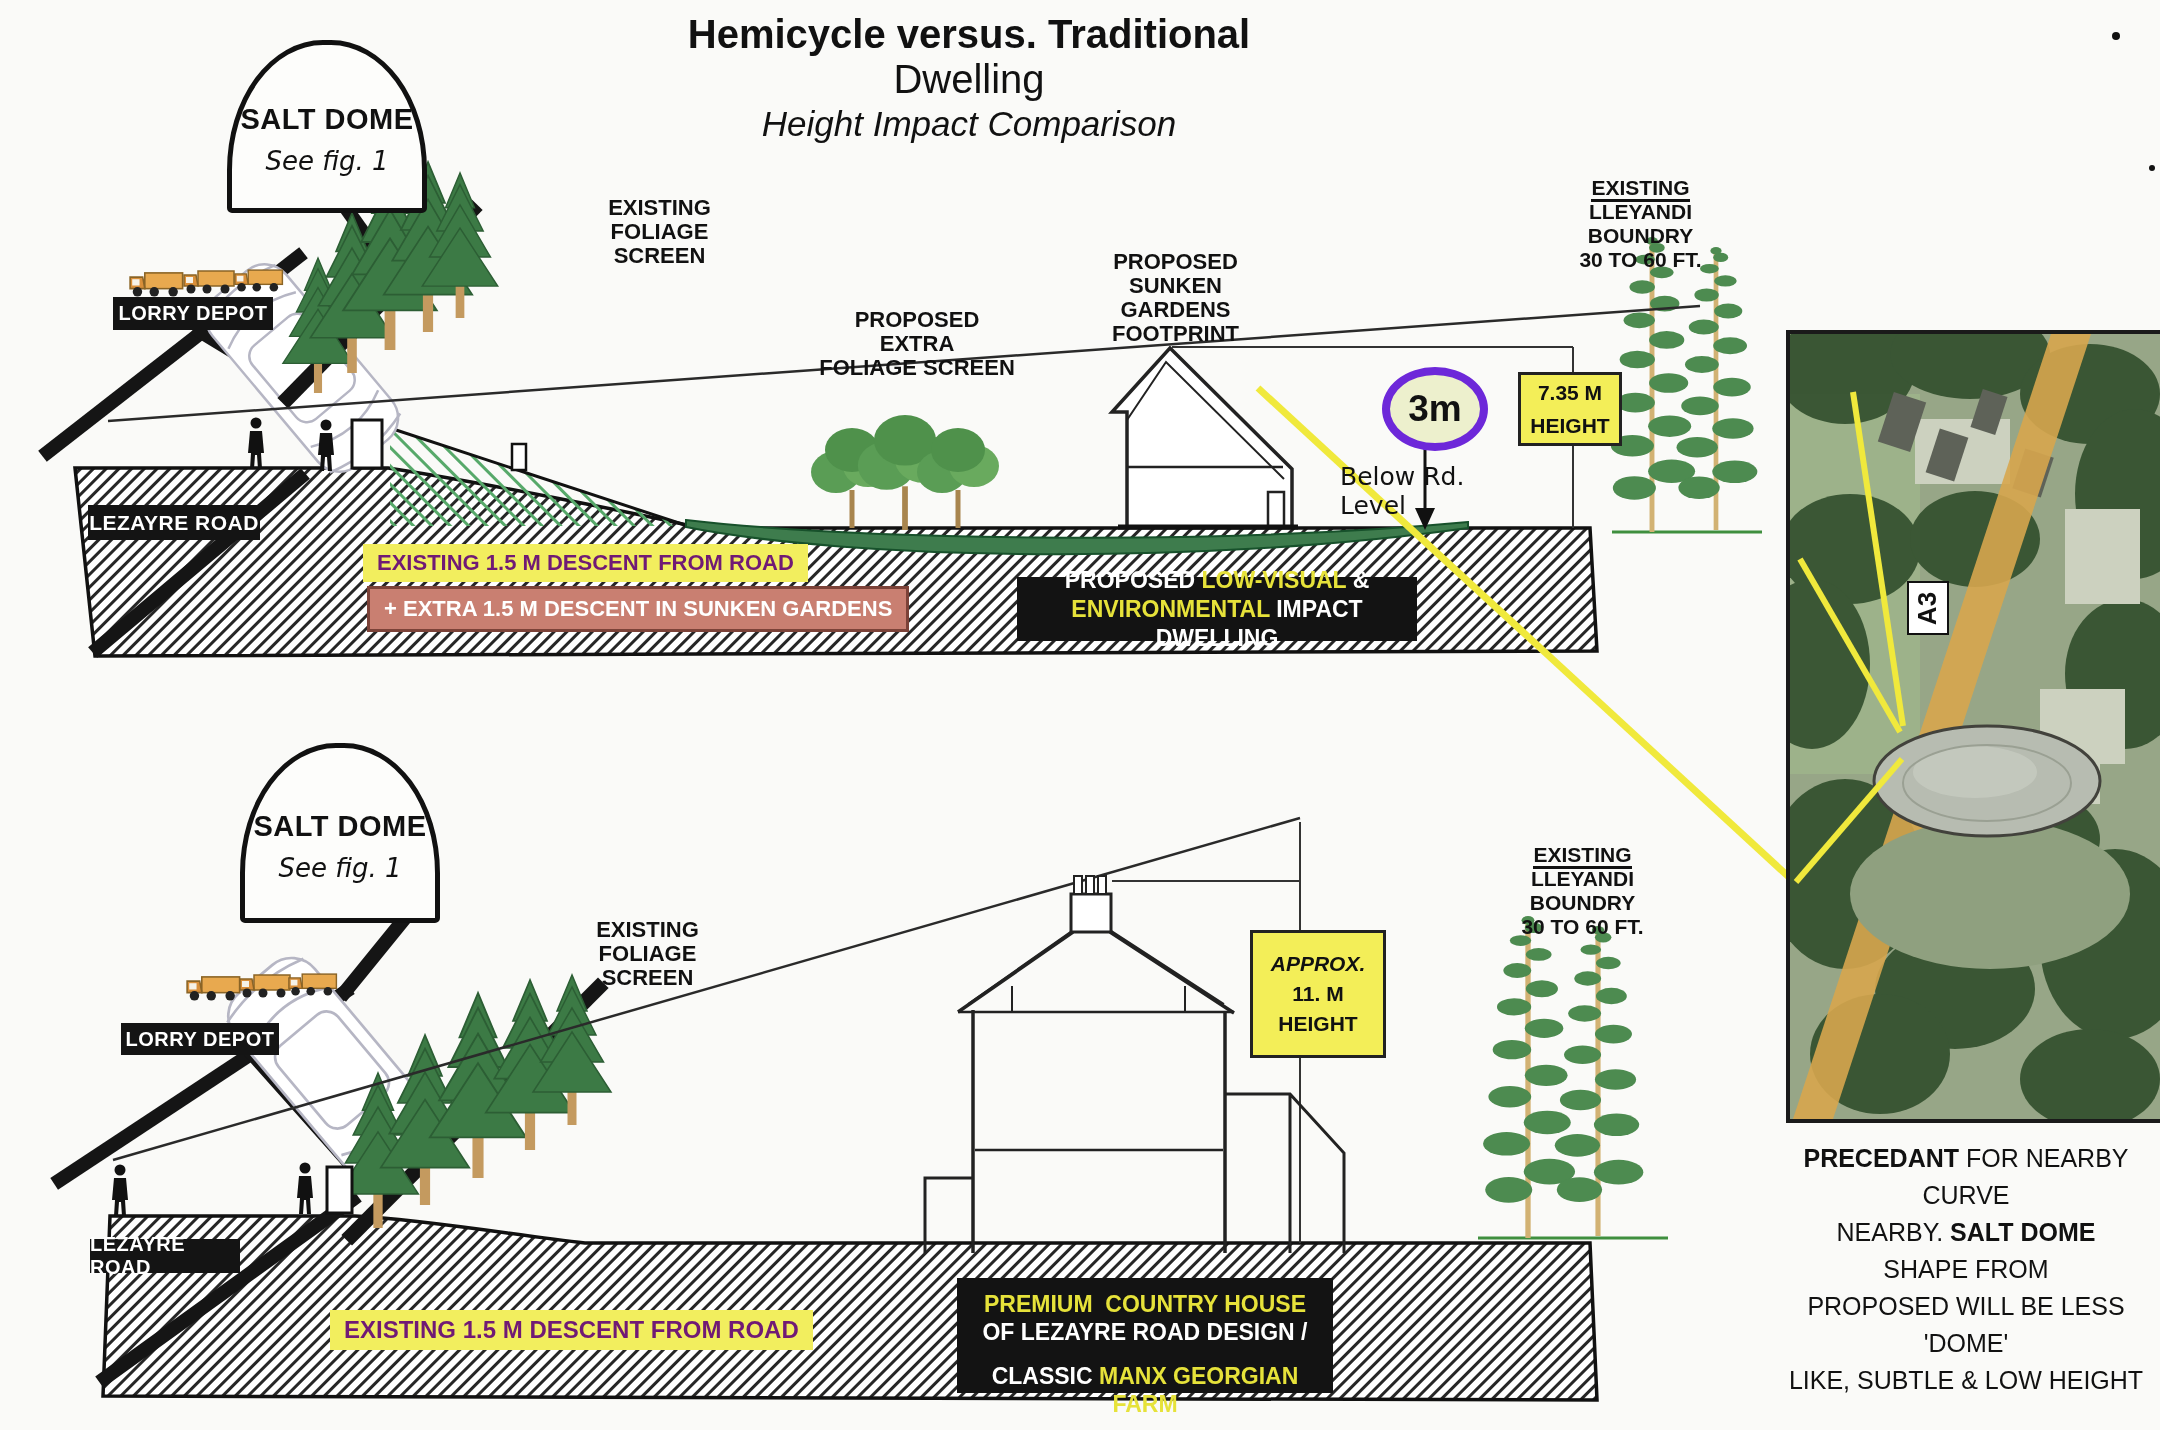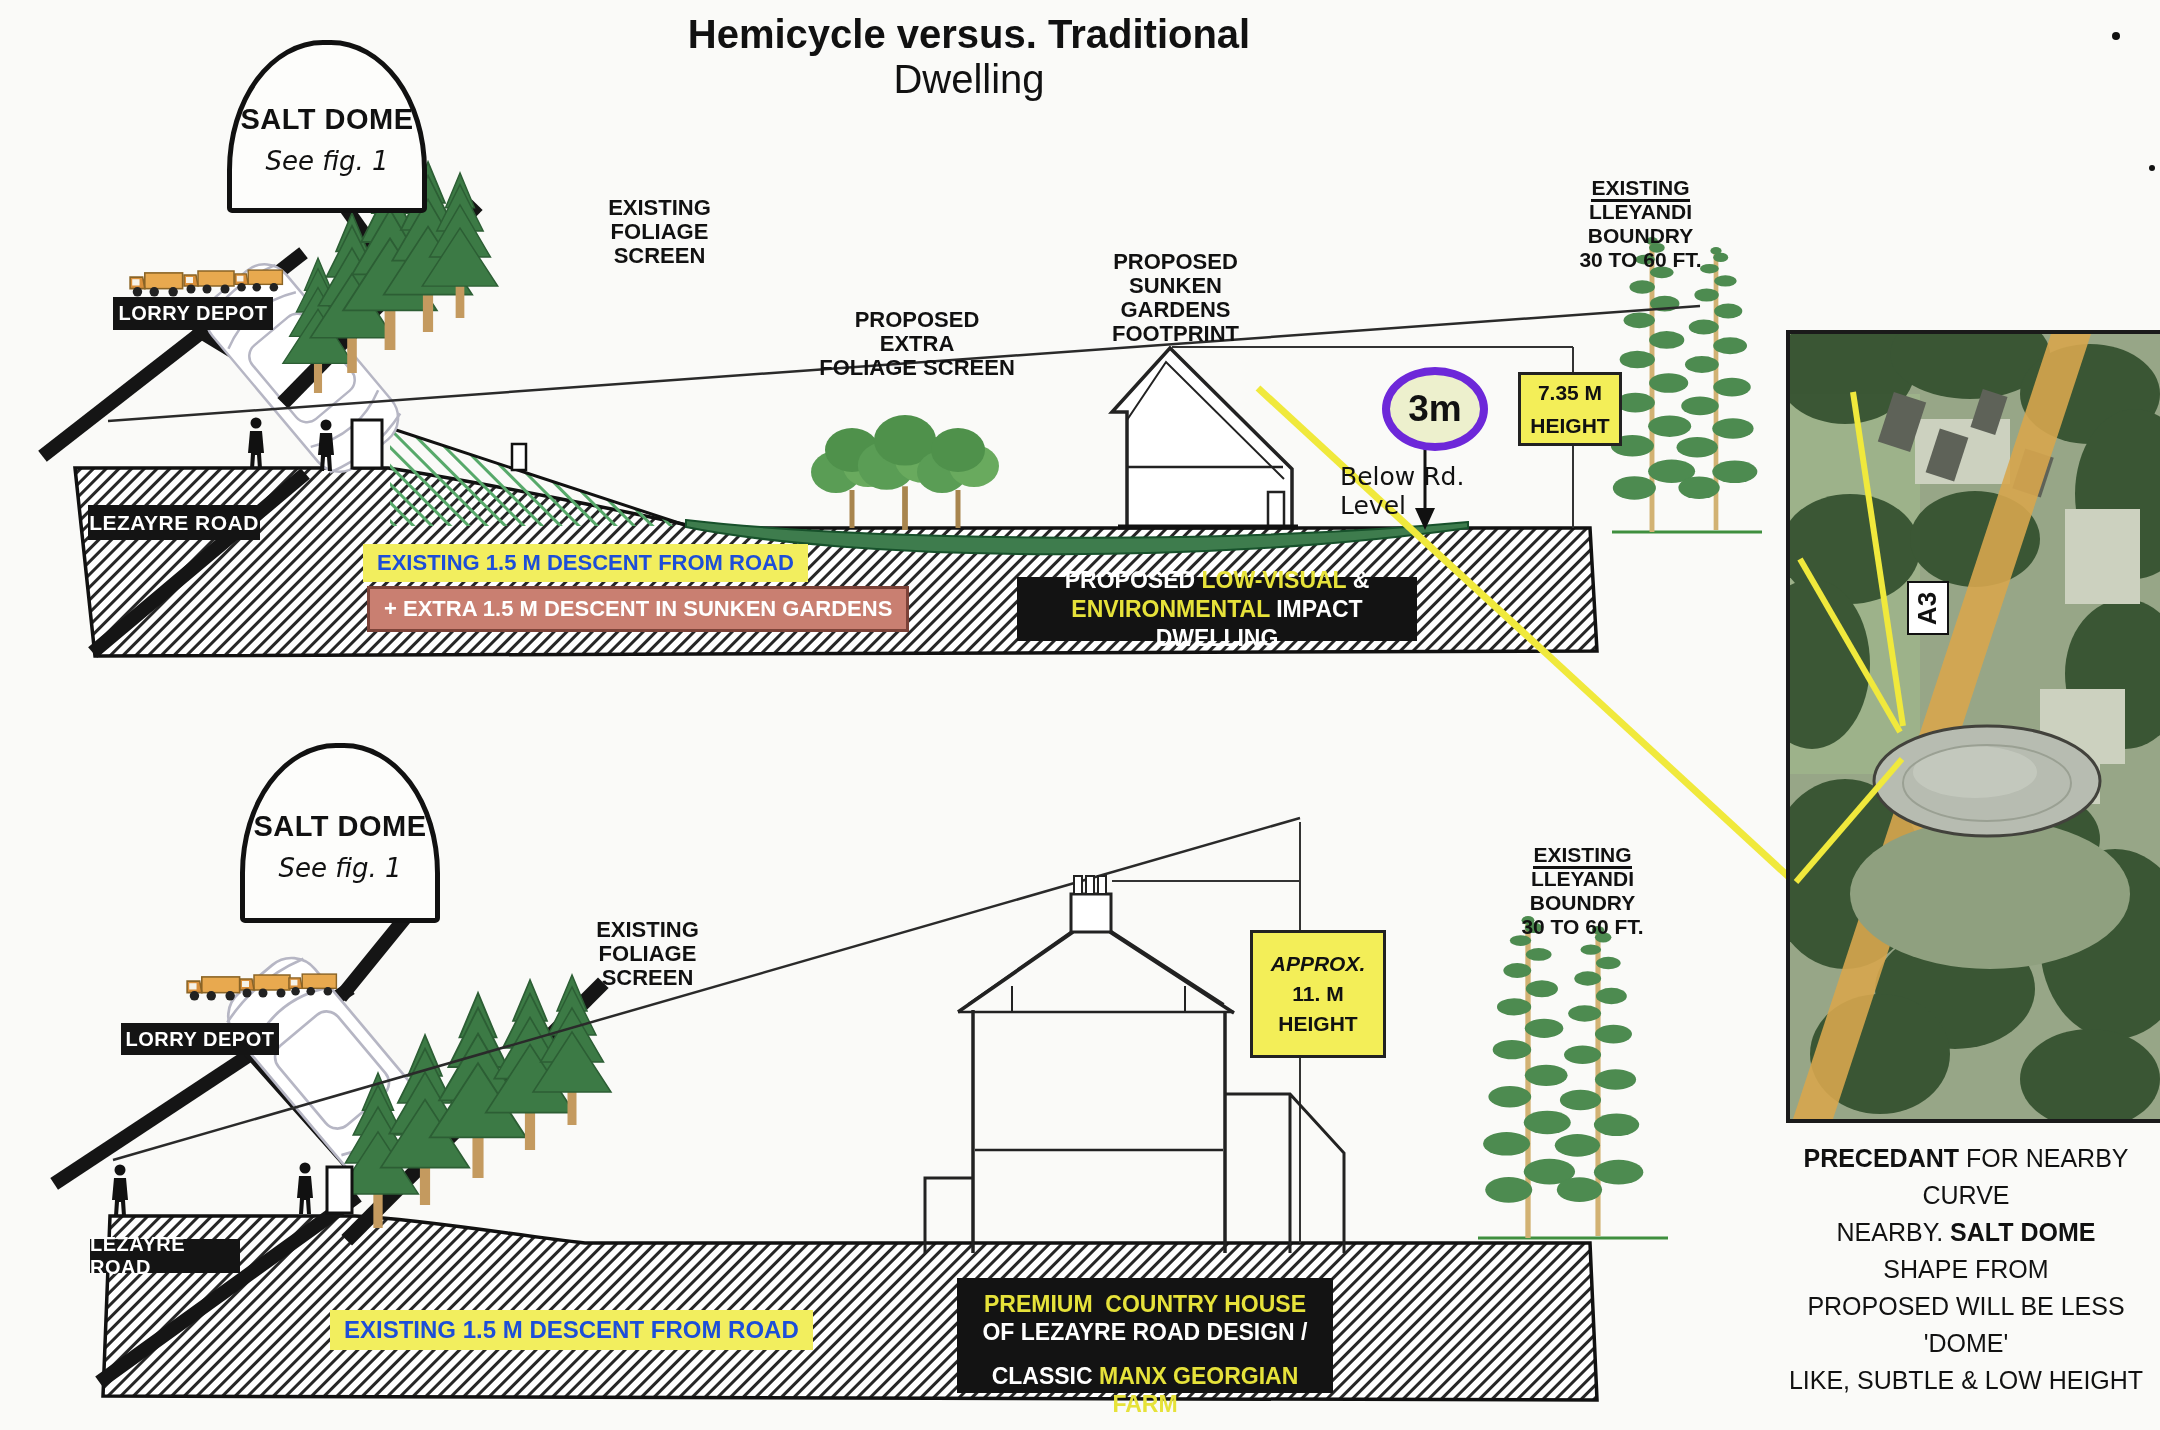--- a/index.html
+++ b/index.html
@@ -28,21 +28,21 @@
   .circle3m{border:8px solid #6d28d9;background:#edf0cd;border-radius:50%;
             display:flex;align-items:center;justify-content:center;font-weight:700;font-size:37px;}
   .belowrd{font-size:25px;font-family:"DejaVu Sans",sans-serif;}
 
   .ybox{background:#f3ee58;border:3px solid #222;font-weight:700;text-align:center;
         display:flex;flex-direction:column;justify-content:center;box-sizing:border-box;}
   .ybox.h735{font-size:21px;line-height:26px;}
   .ybox.approx{font-size:21px;line-height:30px;}
   .ybox.approx .it{font-style:italic;}
 
-  .strip-y{background:#f2ee5e;color:#1d4ed8;font-weight:700;font-size:22px;padding:6px 14px;white-space:nowrap;}
+  .strip-y{background:#f2ee5e;color:#701a75;font-weight:700;font-size:22px;padding:6px 14px;white-space:nowrap;}
   .strip-o{background:#c97f71;color:#fff;font-weight:700;font-size:22px;padding:7px 14px;border:3px solid #7c4238;white-space:nowrap;box-sizing:border-box;}
 
   .blackbox{background:#131313;color:#fff;font-weight:700;text-align:center;box-sizing:border-box;}
   .blackbox .yel{color:#e6e23a;}
   .bb-top{font-size:23px;line-height:29px;display:flex;flex-direction:column;justify-content:center;}
   .bb-bot{font-size:23px;line-height:28px;padding-top:12px;}
   .bb-bot .gap{height:16px;}
 
   #photo{left:1786px;top:330px;width:372px;height:785px;border:4px solid #1a1a1a;background:#97a687;overflow:hidden;z-index:4;}
   #a3box{position:absolute;left:117px;top:247px;width:38px;height:50px;background:#fff;border:2px solid #111;
@@ -261,20 +261,21 @@
   </g>
 
   <g fill="#111">
     <circle cx="2116" cy="36" r="4"></circle>
     <circle cx="2152" cy="168" r="3"></circle>
   </g>
 </svg>
 
 <div class="abs page-title">
   <div class="t1"><span>Hemicycle versus. Traditional</span><span class="reg"> Dwelling</span></div>
+  <div class="t2">Height Impact Comparison</div>
 </div>
 
 <div class="abs dome-sign" style="left:227px;top:40px;width:200px;height:173px;">
   <div class="dt">SALT DOME</div>
   <div class="ds">See fig. 1</div>
 </div>
 <div class="abs banner" style="left:113px;top:297px;width:160px;height:33px;">LORRY DEPOT</div>
 <div class="abs banner" style="left:88px;top:505px;width:172px;height:35px;font-size:21px;">LEZAYRE ROAD</div>
 
 <div class="abs lbl" style="left:557px;top:196px;width:205px;">

